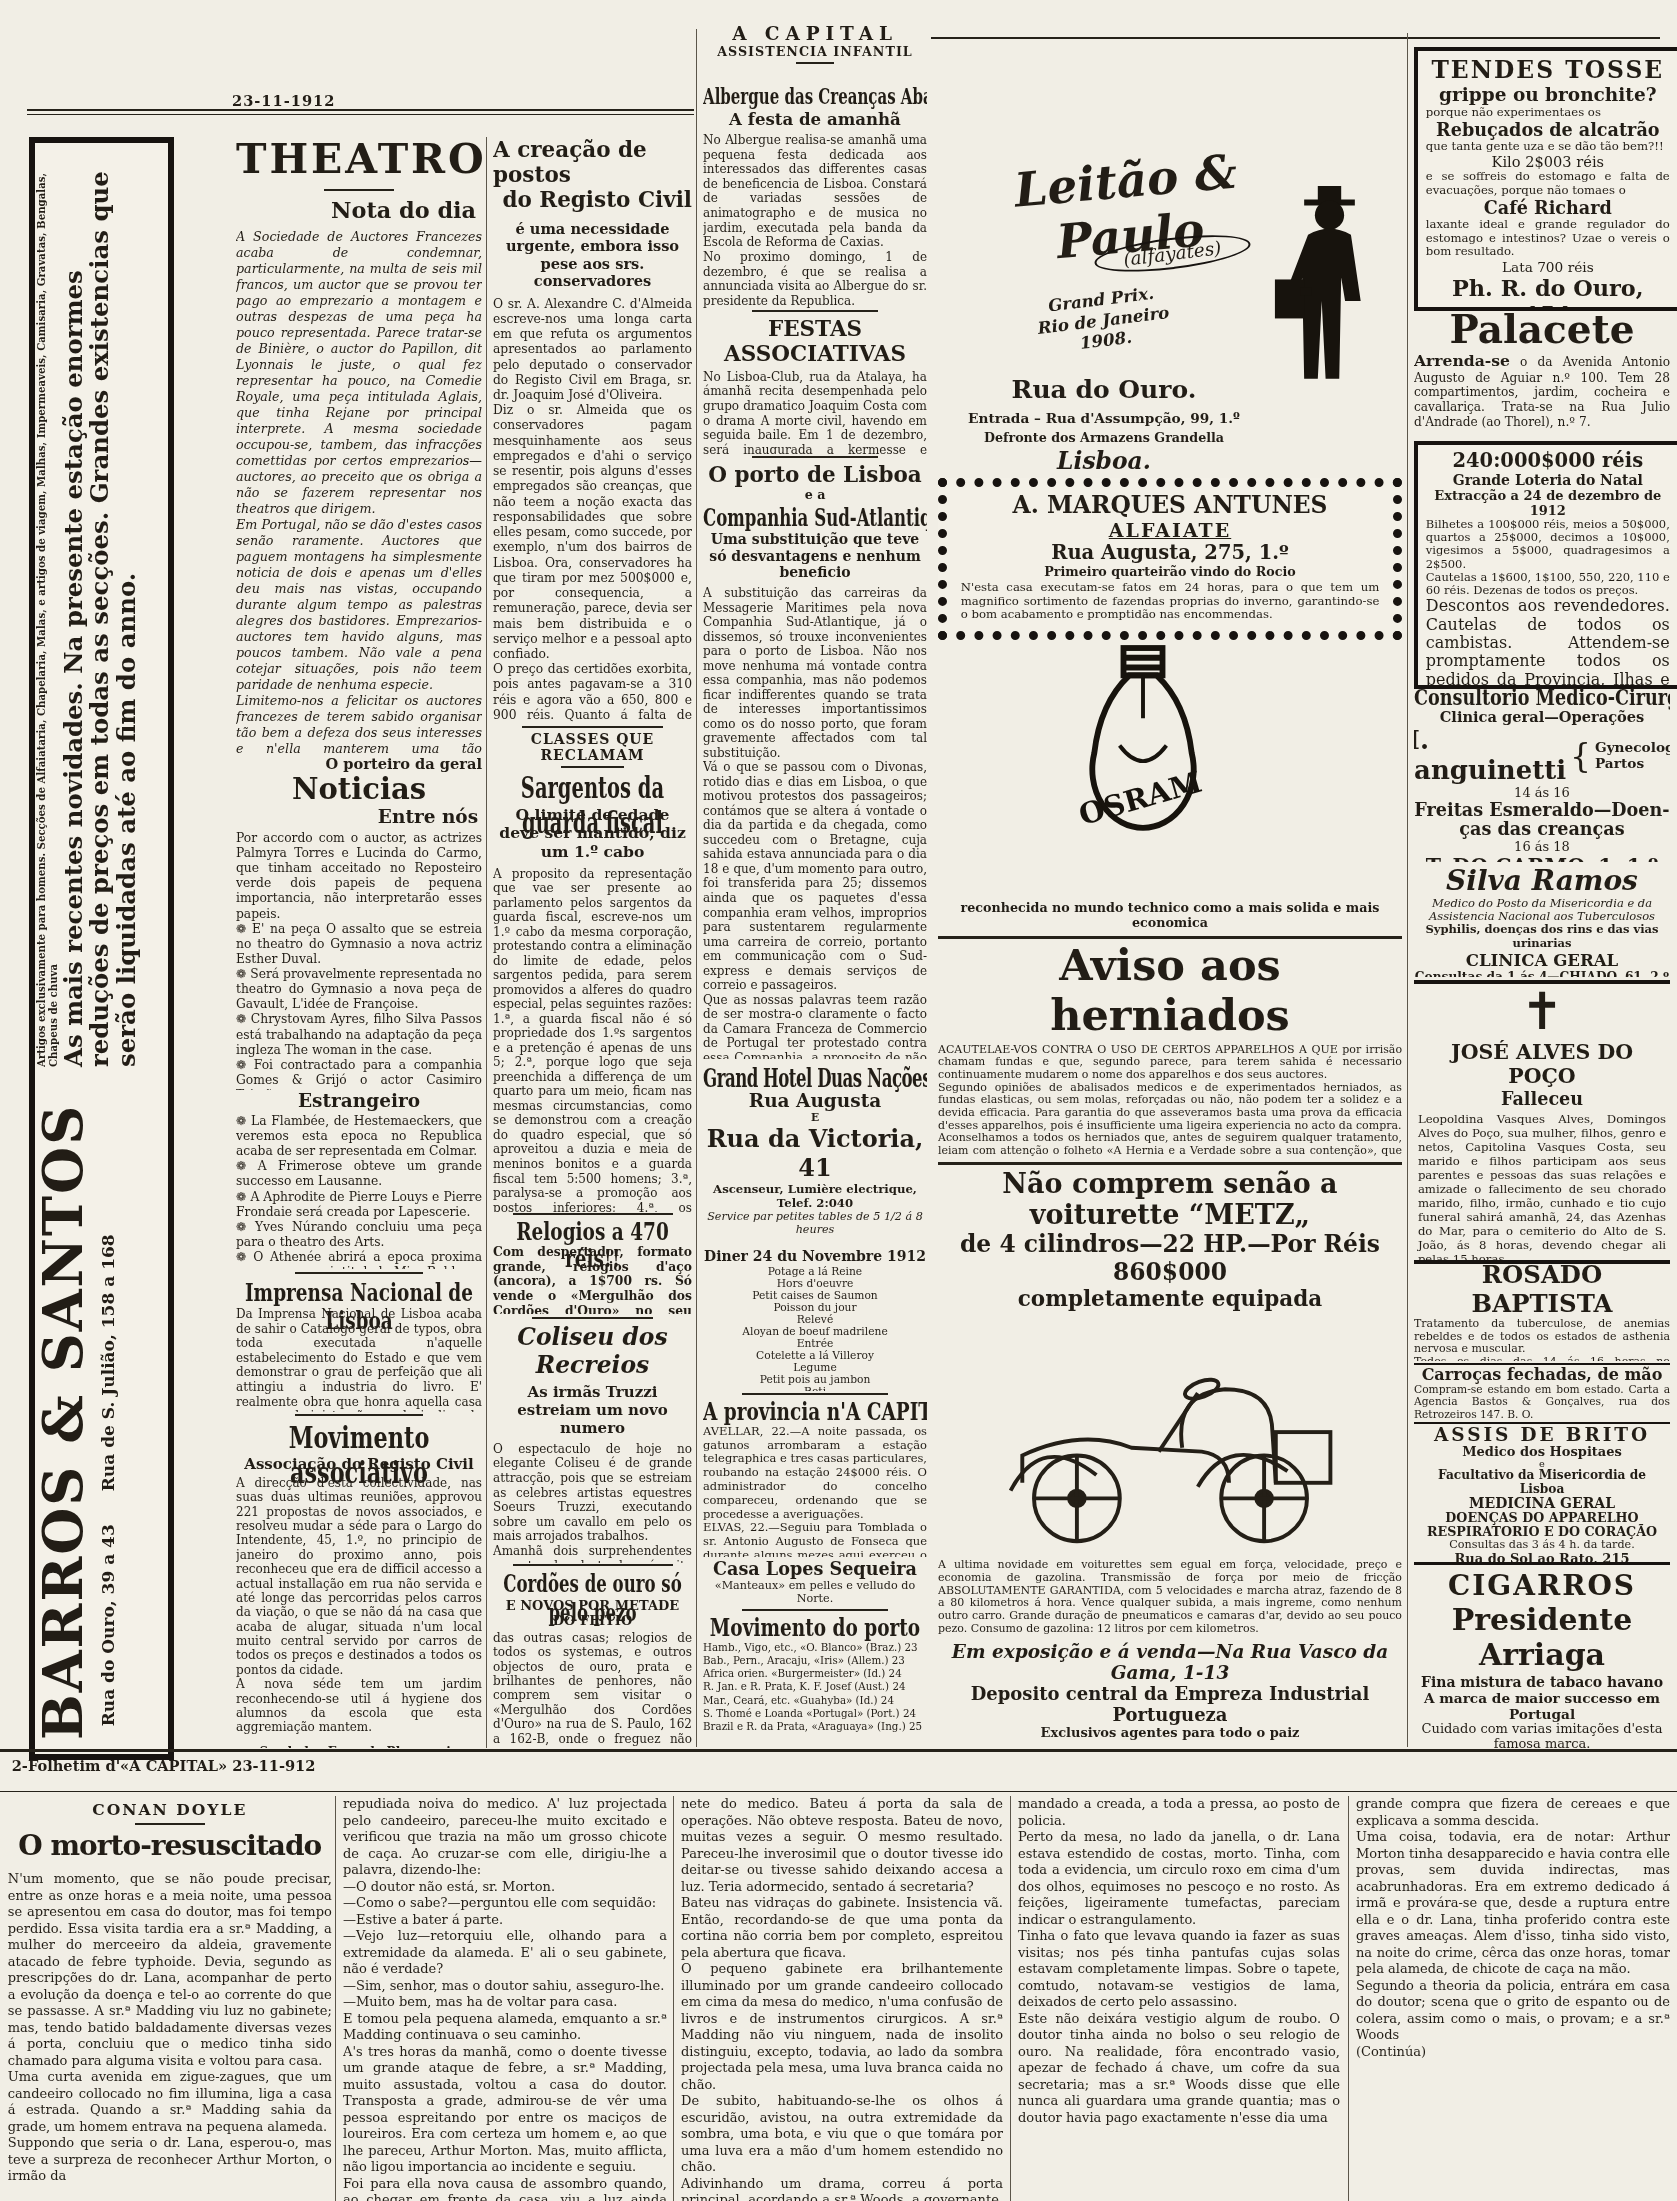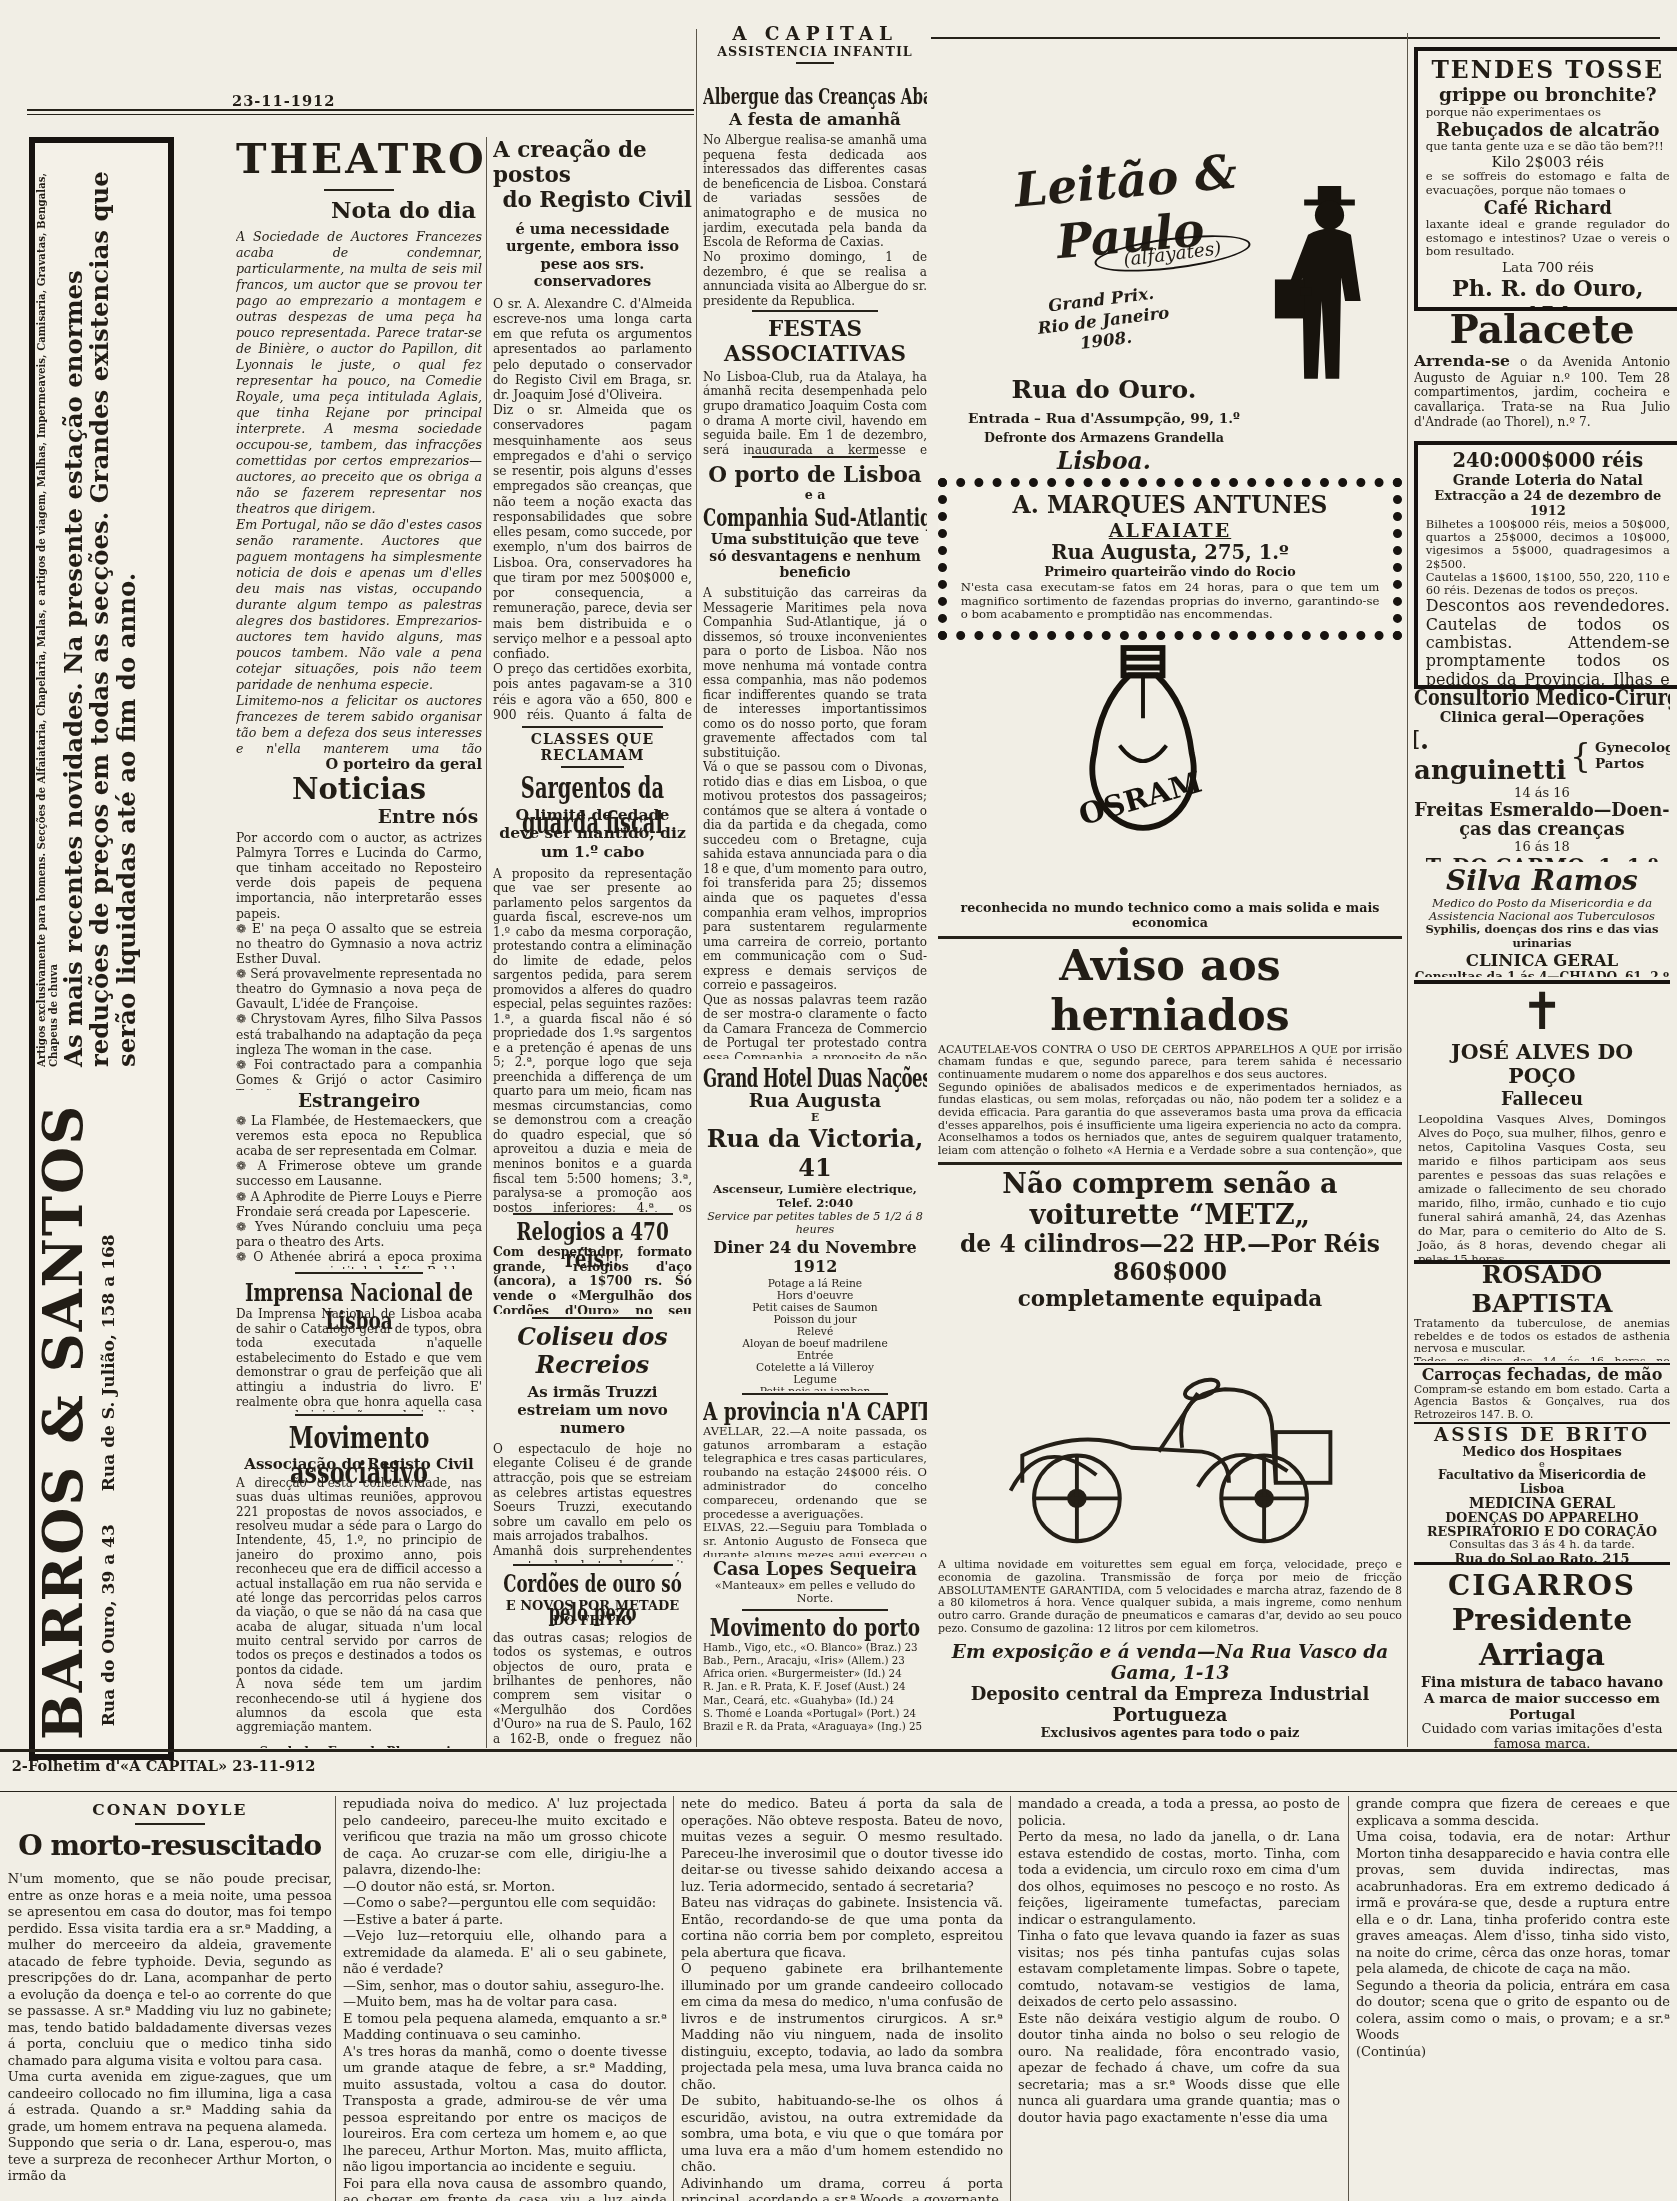--- a/index.html
+++ b/index.html
@@ -177,21 +177,21 @@
 Que quem pode tome a peito tratar do assumpto, que tanto interessa ao bom nome do porto de Lisboa.</div>
   </div>
 
   <div class="abs clip" style="left:703px;top:1061px;width:224px;height:330px;">
     <div class="c" style="height:29px;"><span class="ty b" style="font-size:16.6px;transform:scaleY(1.6);white-space:nowrap;letter-spacing:-0.5px;">Grand Hotel Duas Nações</span></div>
     <div class="c b" style="font-size:18.5px;">Rua Augusta</div>
     <div class="c b" style="font-size:10.7px;">E</div>
     <div class="c b" style="font-size:24px;">Rua da Victoria, 41</div>
     <div class="c b" style="font-size:11.7px;">Ascenseur, Lumière electrique, Telef. 2:040</div>
     <div class="c i" style="font-size:11.2px;">Service par petites tables de 5 1/2 á 8 heures</div>
-    <div class="c b" style="font-size:16px;margin-top:2px;">Diner 24 du Novembre 1912</div>
+    <div class="c b" style="font-size:14px;margin-top:12px;">Diner 24 du Novembre 1912</div>
     <div class="c pre" style="font-size:10.7px;line-height:1.12;margin-top:2px;">Potage a lá Reine
 Hors d'oeuvre
 Petit caises de Saumon
 Poisson du jour
 Relevé
 Aloyan de boeuf madrilene
 Entrée
 Cotelette a lá Villeroy
 Legume
 Petit pois au jambon

